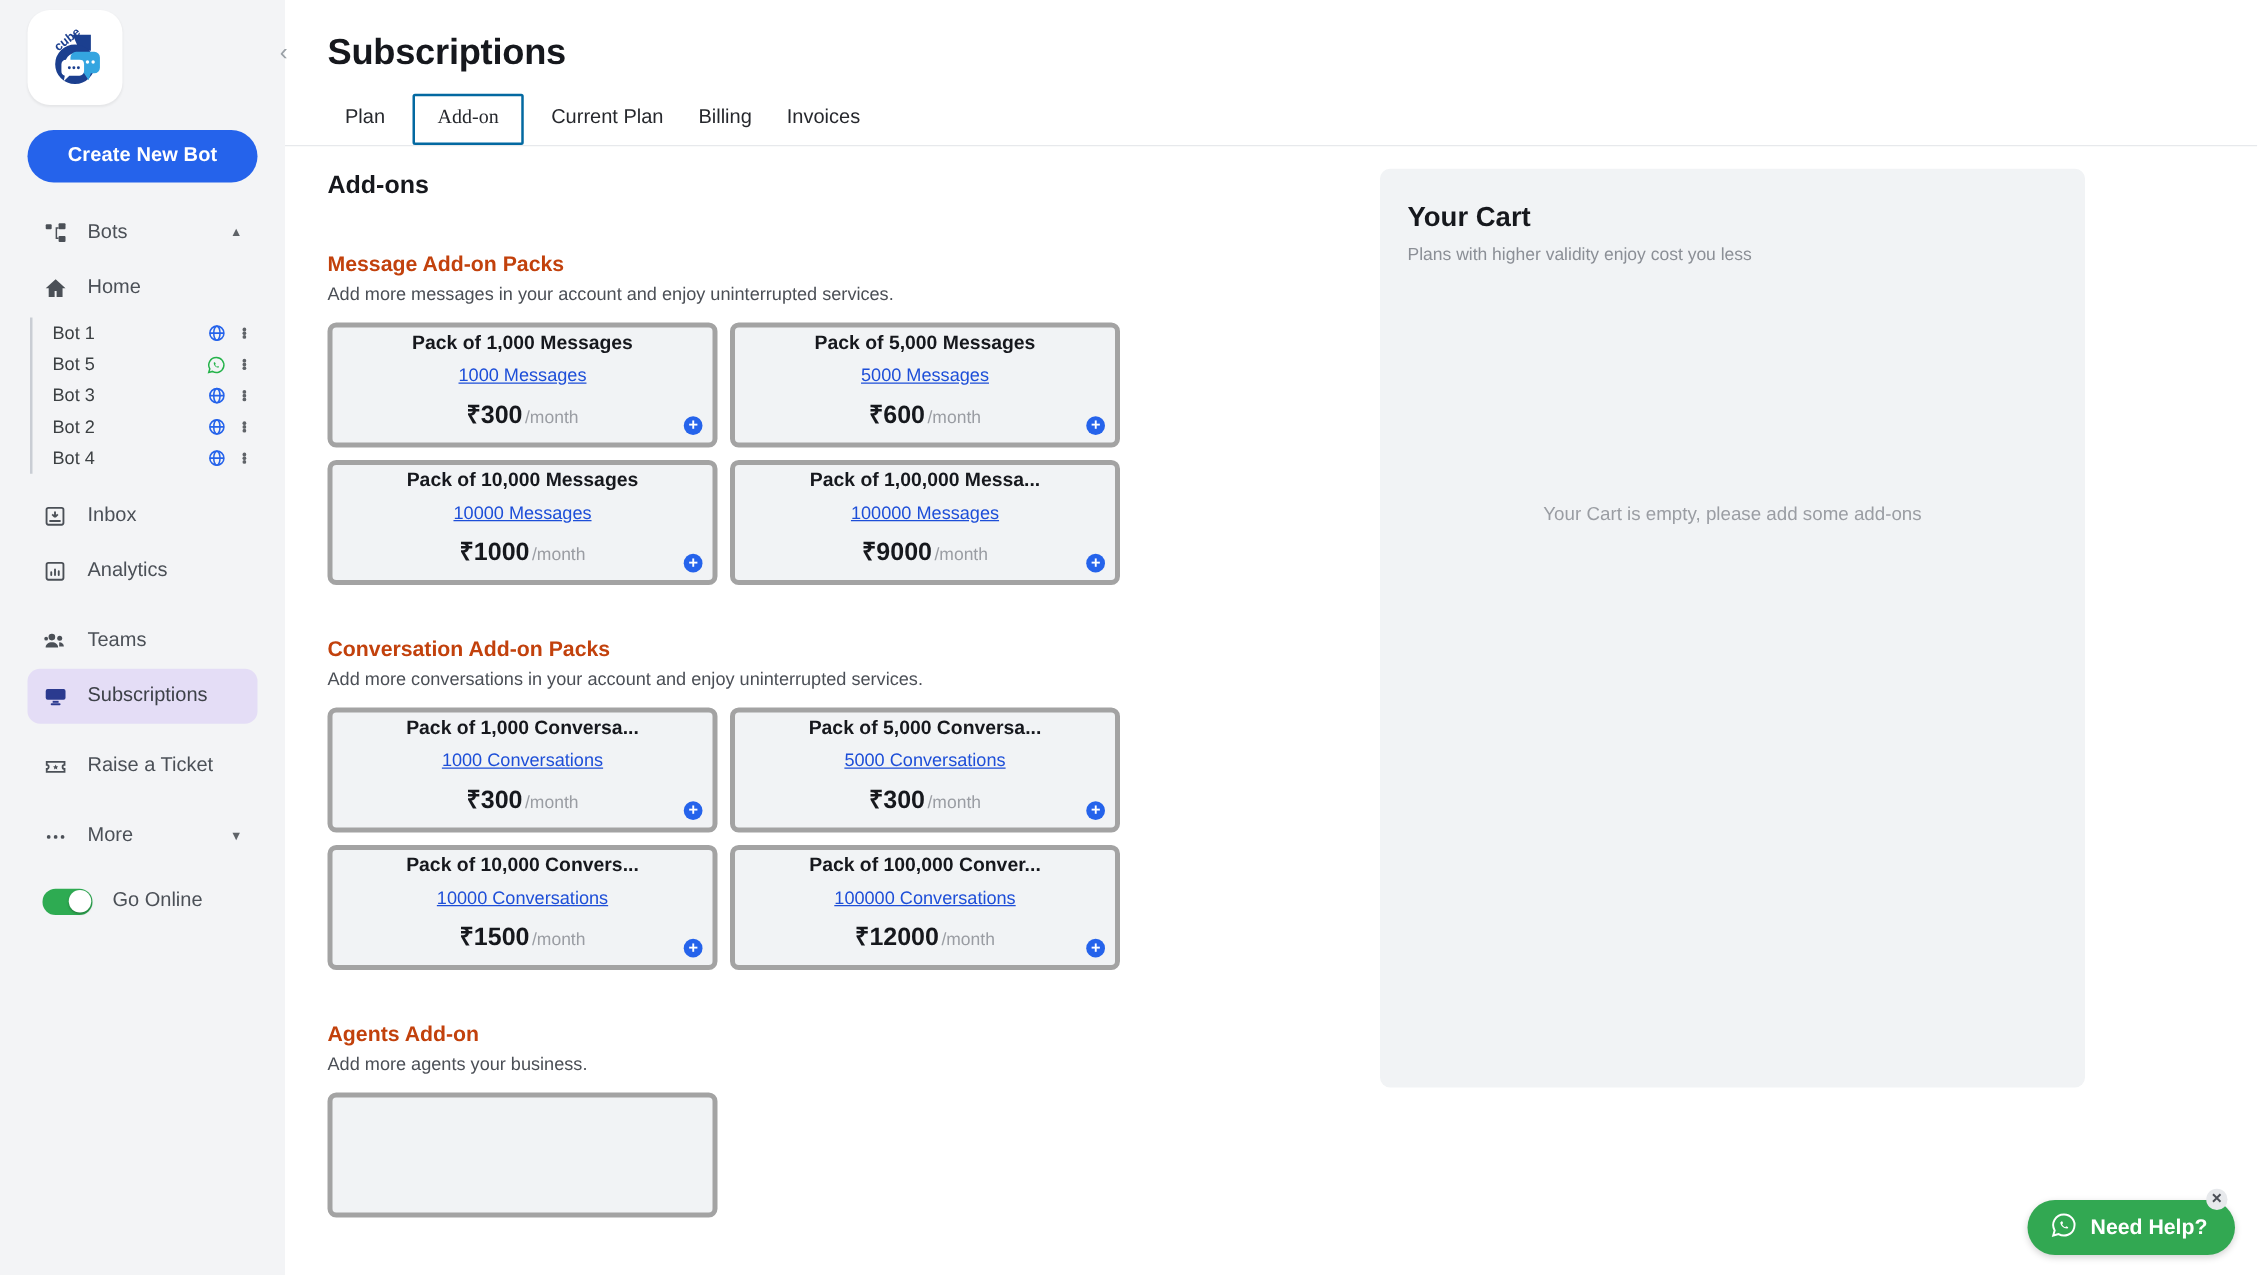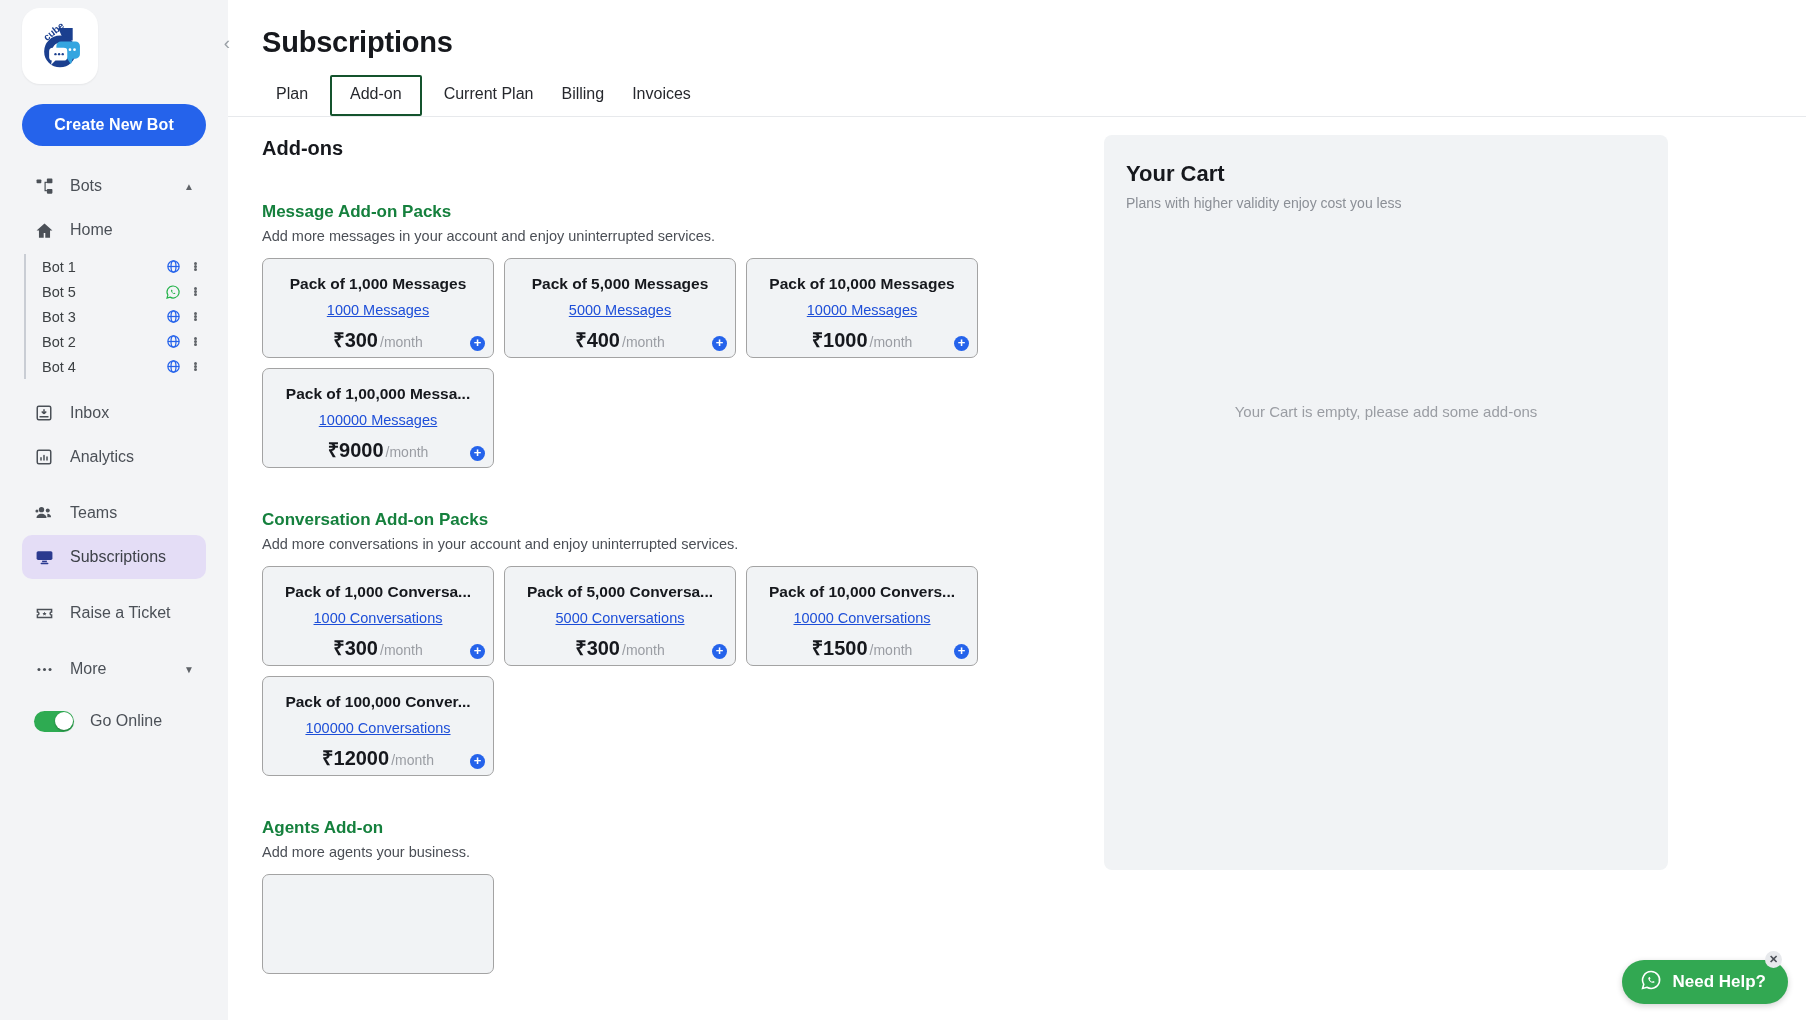--- a/index.html
+++ b/index.html
@@ -140,64 +140,65 @@
     border-bottom: 1px solid #e7e9ec;
   }
   .tab {
     font-size: 16px;
     color: #26282d;
     padding: 10px 14px 13px 14px;
     cursor: pointer;
     white-space: nowrap;
   }
   .tab.highlight {
-    border: 2px solid #14532d;
+    border: 2px solid #0369a1;
     padding: 8px 18px 11px 18px;
     border-radius: 2px;
     margin: 0 8px;
+    font-family: Liberation Serif, serif;
   }
 
   .content {
     display: flex;
     gap: 16px;
     padding: 0 34px;
   }
   .left-col { flex: 1 1 auto; max-width: 790px; padding-top: 20px; }
   .right-col { flex: 0 0 600px; padding-top: 18px; padding-left: 36px;}
 
   .section-title-lg {
     font-size: 20px; font-weight: 700; color: #16181d;
     margin: 0 0 0 0;
   }
   .block { margin-top: 42px; }
   .block-title {
-    font-size: 17px; font-weight: 700; color: #15803d;
+    font-size: 17px; font-weight: 700; color: #c2410c;
   }
   .block-sub {
     font-size: 14.5px; color: #4b4f56; margin-top: 6px;
   }
 
   .cards {
     display: flex;
     flex-wrap: wrap;
     gap: 10px;
     margin-top: 14px;
   }
   .card {
-    width: 232px;
+    width: 312px;
     height: 100px;
     background: #f1f3f5;
-    border: 1px solid #a3a3a3;
+    border: 4px solid #a3a3a3;
     border-radius: 7px;
     position: relative;
     display: flex;
     flex-direction: column;
     align-items: center;
     justify-content: flex-start;
-    padding-top: 16px;
+    padding-top: 4px;
     cursor: pointer;
   }
   .card-title {
     font-size: 15.5px; font-weight: 700; color: #16181d;
     white-space: nowrap; overflow: hidden; text-overflow: ellipsis;
     max-width: 228px; text-align: center;
   }
   .card-qty { font-size: 14.5px; color: #1d4ed8; margin-top: 9px; text-decoration: underline; }
   .card-price { margin-top: 8px; font-size: 14px; color: #9a9da3; }
   .card-price b { font-size: 20px; color: #16181d; font-weight: 700; margin-right: 2px;}
@@ -519,21 +520,21 @@
           <div class="card">
             <div class="card-title">Pack of 1,000 Messages</div>
             <div class="card-qty">1000 Messages</div>
             <div class="card-price"><b>₹300</b><span>/month</span></div>
             <div class="plus-btn">+</div>
           </div>
 
           <div class="card">
             <div class="card-title">Pack of 5,000 Messages</div>
             <div class="card-qty">5000 Messages</div>
-            <div class="card-price"><b>₹400</b><span>/month</span></div>
+            <div class="card-price"><b>₹600</b><span>/month</span></div>
             <div class="plus-btn">+</div>
           </div>
 
           <div class="card">
             <div class="card-title">Pack of 10,000 Messages</div>
             <div class="card-qty">10000 Messages</div>
             <div class="card-price"><b>₹1000</b><span>/month</span></div>
             <div class="plus-btn">+</div>
           </div>
 

